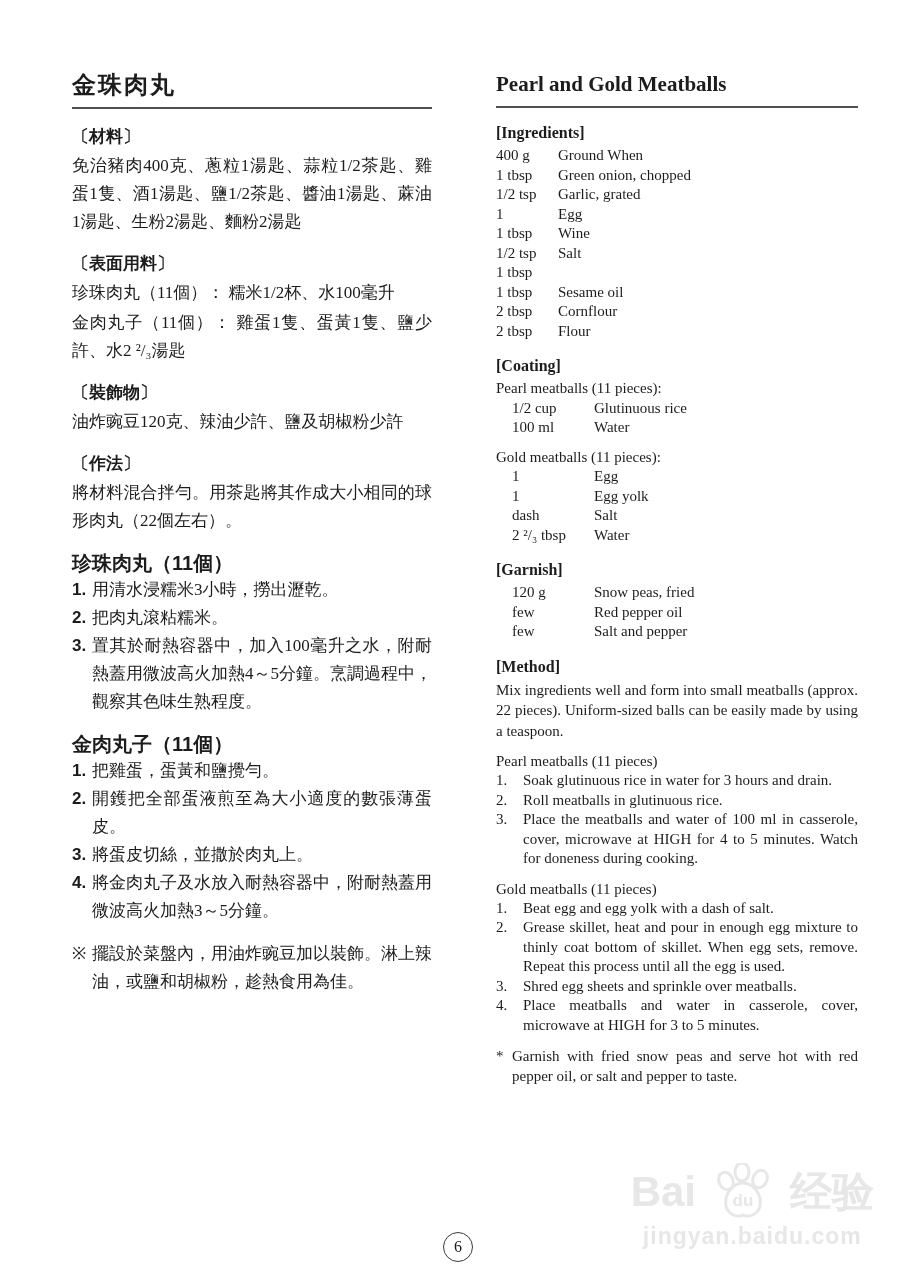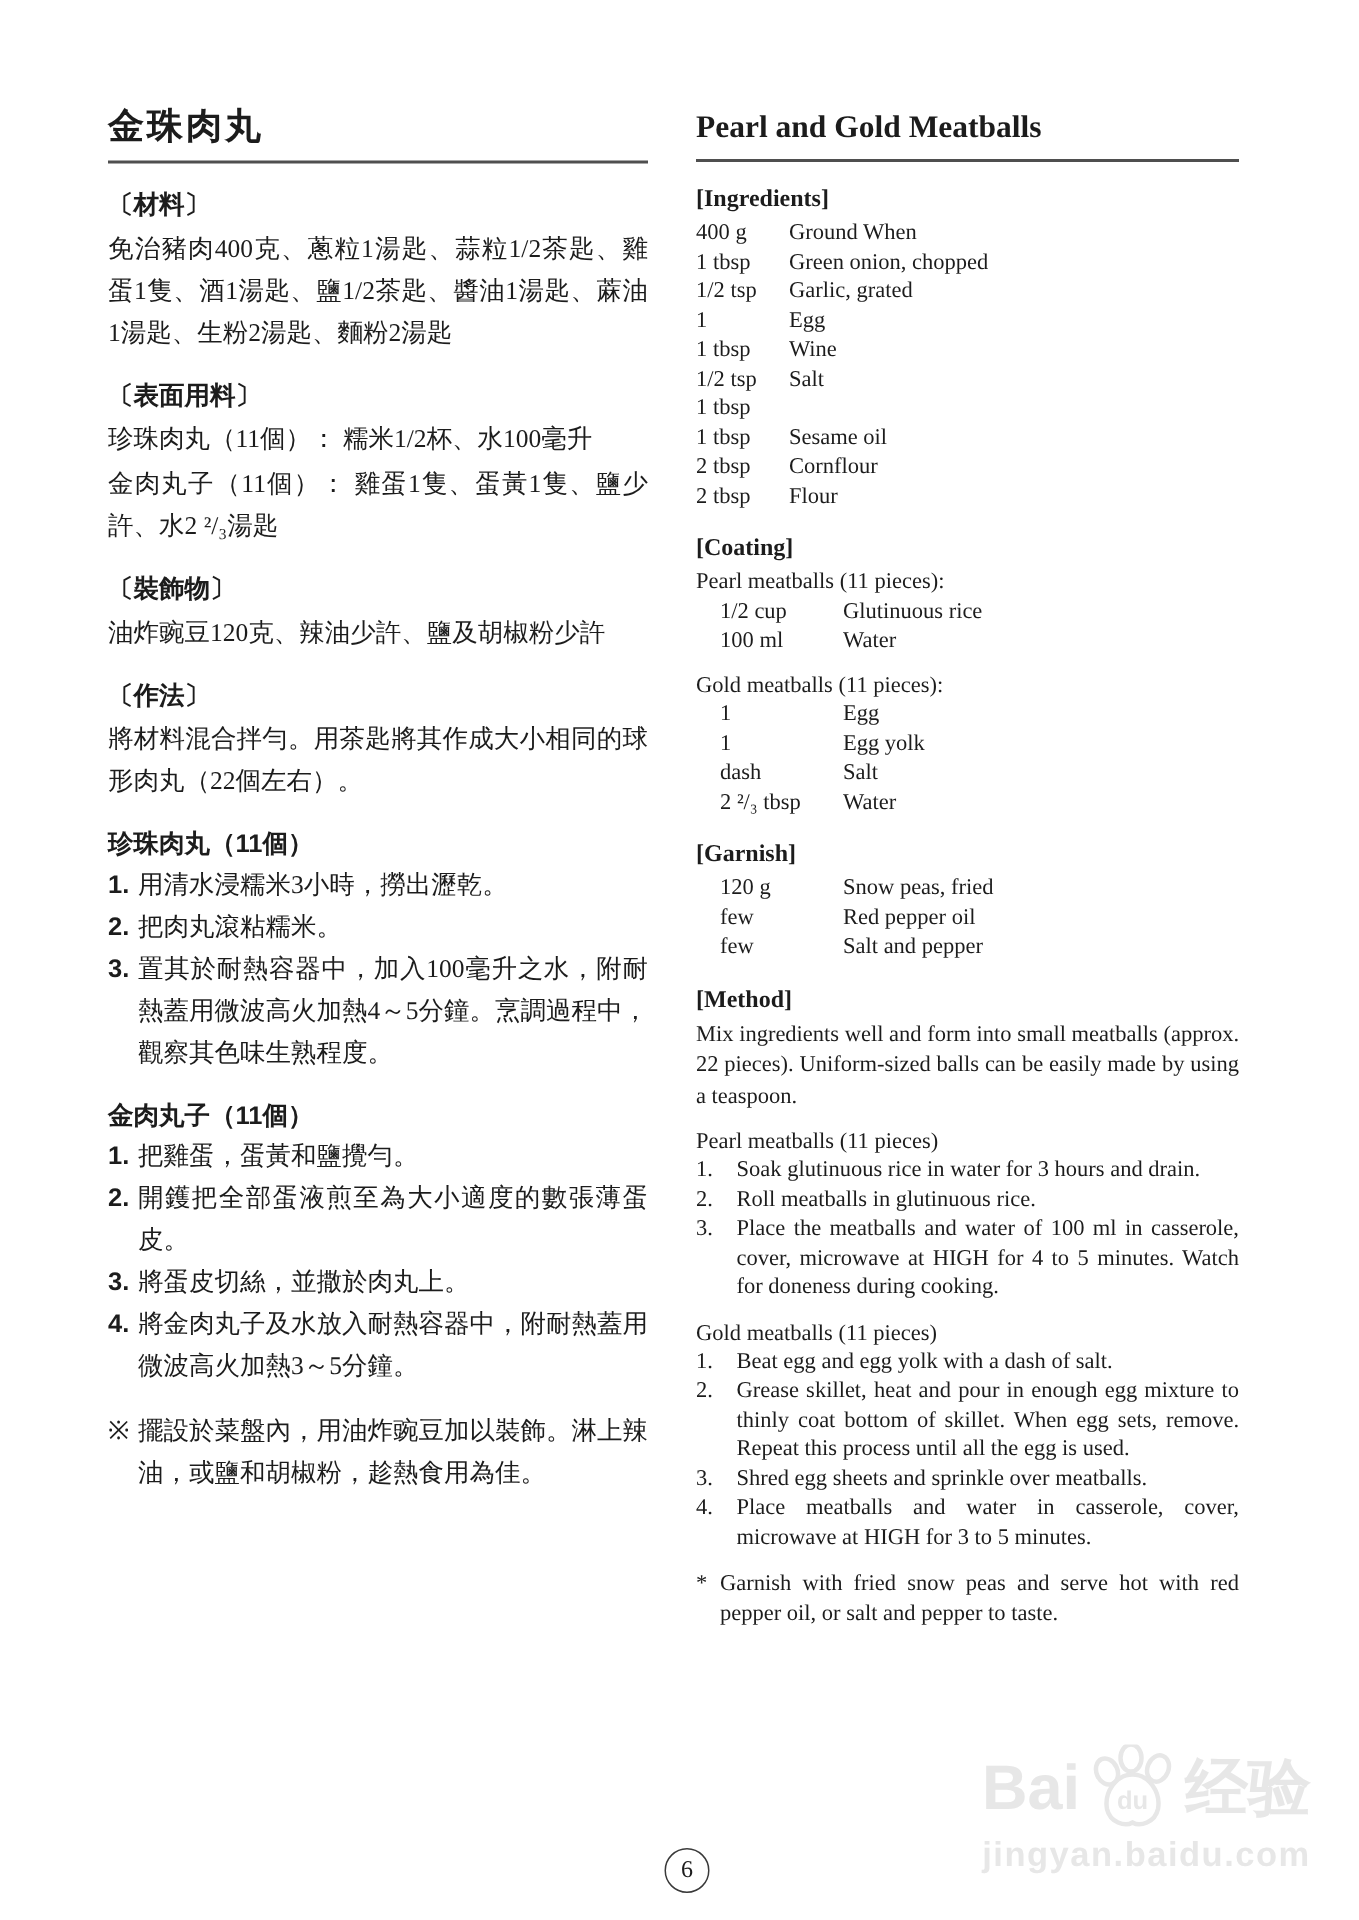--- a/index.html
+++ b/index.html
@@ -8,21 +8,21 @@
     width: 902px;
     height: 1280px;
     background: #ffffff;
     overflow: hidden;
     color: #1c1c1c;
     font-family: "Liberation Serif", serif;
   }
   
   .col { position: absolute; top: 70px; }
   .col-left  { left: 72px;  width: 360px; }
-  .col-right { left: 464px; width: 362px; }
+  .col-right { left: 496px; width: 362px; }
 
   
   .cn-title {
     margin: 0;
     font-size: 24px;
     font-weight: bold;
     letter-spacing: 2px;
     line-height: 30px;
     padding-bottom: 7px;
     border-bottom: 2px solid #4f4f4f;
@@ -36,21 +36,21 @@
     font-family: "Liberation Sans", sans-serif;
   }
   .cn-body {
     margin: 2px 0 0 0;
     font-size: 17px;
     line-height: 28px;
     text-align: justify;
   }
   .cn-sub {
     margin-top: 15px;
-    font-size: 17px;
+    font-size: 20px;
     font-weight: bold;
     line-height: 26px;
     font-family: "Liberation Sans", sans-serif;
   }
   .cn-step { display: flex; font-size: 17px; line-height: 28px; }
   .cn-num {
     flex: 0 0 20px;
     font-weight: bold;
     font-family: "Liberation Sans", sans-serif;
   }
@@ -112,21 +112,21 @@
     bottom: 30px;
     text-align: center;
     color: #e7e7e7;
     font-family: "Liberation Sans", sans-serif;
     user-select: none;
   }
   .wm-row {
     display: flex;
     align-items: center;
     justify-content: flex-end;
-    gap: 4px;
+    gap: 16px;
     font-size: 42px;
     font-weight: bold;
     line-height: 46px;
   }
   .wm-paw { display: block; }
   .wm-url {
     margin-top: 2px;
     font-size: 23px;
     font-weight: bold;
     letter-spacing: 1px;

